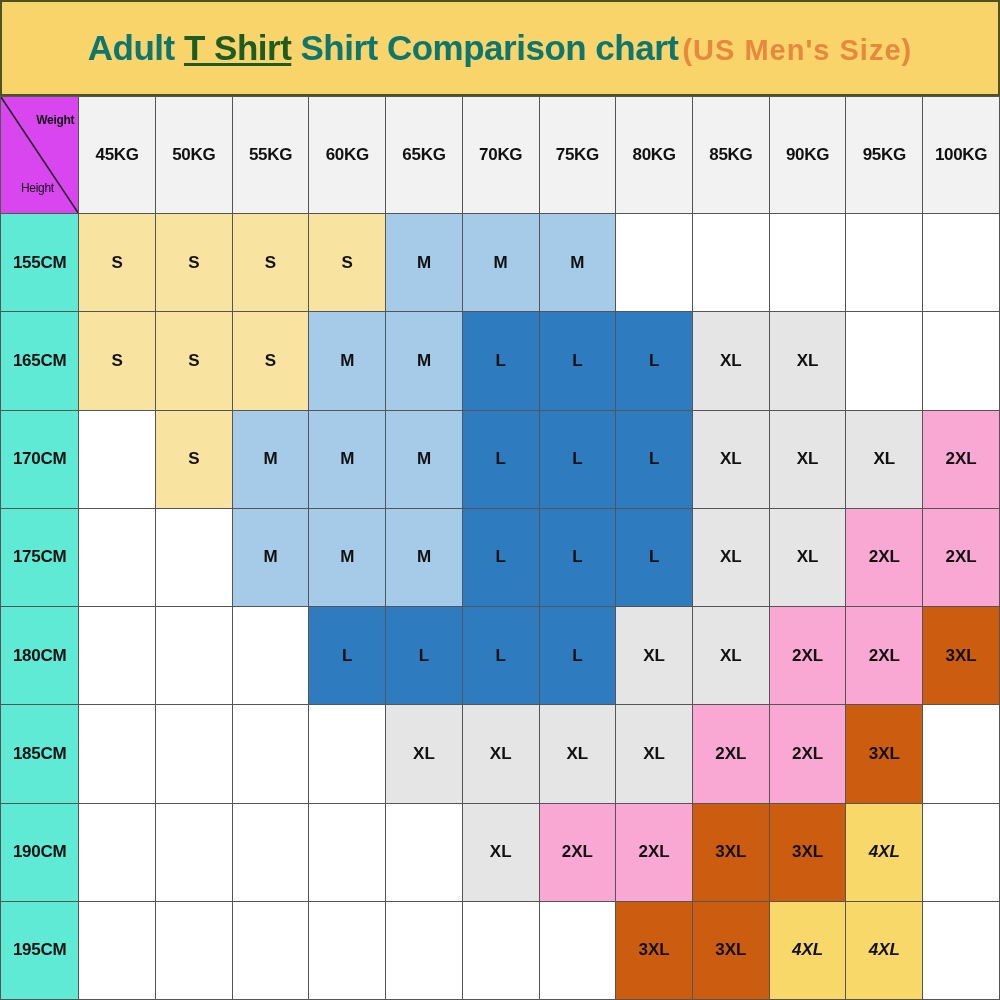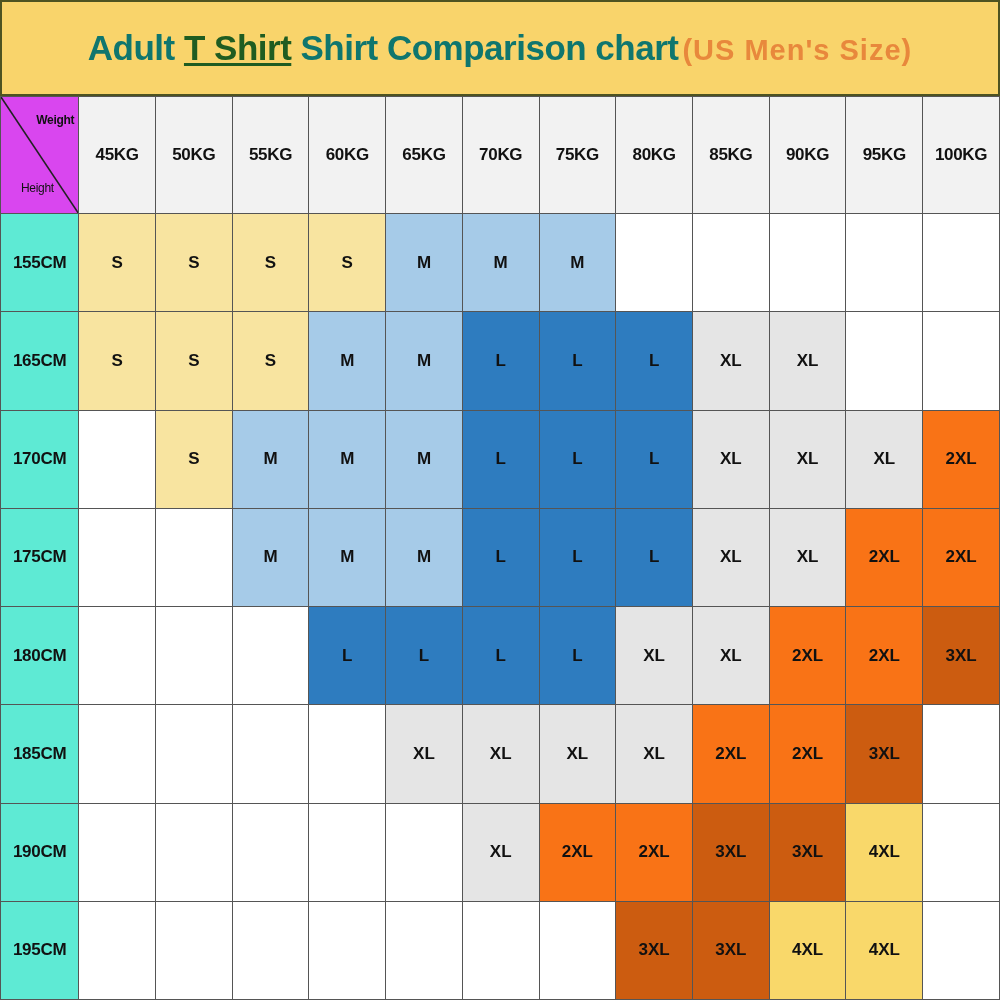--- a/index.html
+++ b/index.html
@@ -124,23 +124,23 @@
     font-size: 18px;
     letter-spacing: -0.3px;
   }
   td.cell { background: #FFFFFF; }
 
   
   td.sz-S   { background: #F8E4A0; }
   td.sz-M   { background: #A6CBE8; }
   td.sz-L   { background: #2E7CBF; }
   td.sz-XL  { background: #e5e5e5; }
-  td.sz-2XL { background: #f97316; margin-top: 38px; }
+  td.sz-2XL { background: #f9a8d4; margin-top: 38px; }
   td.sz-3XL { background: #CC5C10; }
-  td.sz-4XL { background: #F9D86A; }
+  td.sz-4XL { background: #F9D86A; font-style: italic; }
   td.sz-5XL { background: #EE0000; }
   td.sz-none { background: #FFFFFF; }
 </style>
 </head>
 <body>
 
 <div id="chart-root">
 
   <div class="title-banner">
     <div class="title-line">

